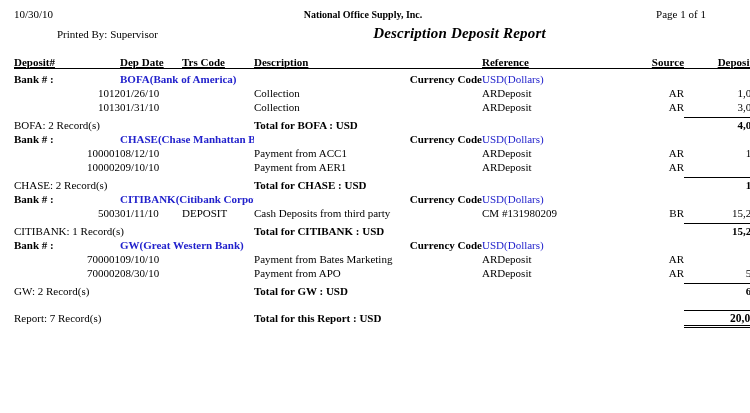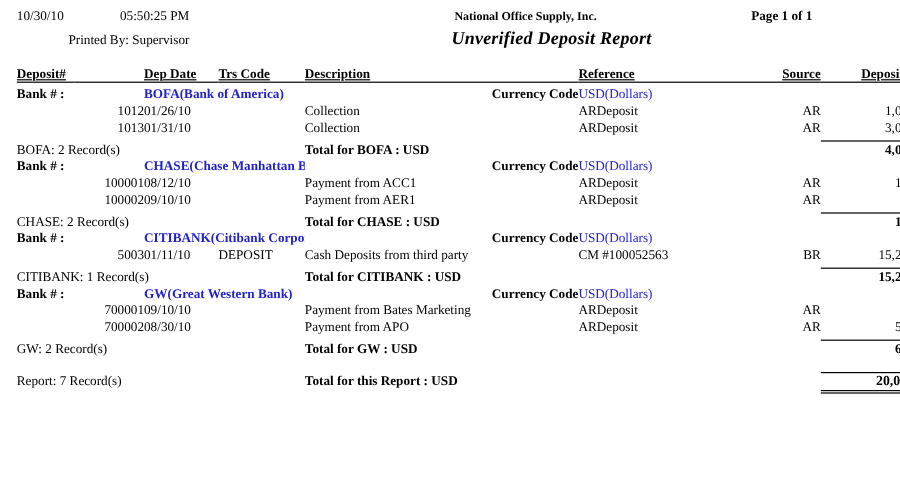--- a/index.html
+++ b/index.html
@@ -31,22 +31,21 @@
   .hdr-date { width: 86px; }
   .hdr-time { width: 150px; }
   .hdr-company {
     flex: 1;
     text-align: center;
     font-weight: bold;
     font-size: 10px;
   }
   .hdr-page {
     width: 110px;
-    text-align: left;
-    font-weight: bold;
+    text-align: center;
   }
   .hdr-row2 {
     display: flex;
     align-items: baseline;
     width: 100%;
     margin-top: 5px;
   }
   .hdr-printedby {
     width: 236px;
     margin-left: 43px;
@@ -164,28 +163,27 @@
   .small-gap td { height: 3px; font-size: 0; line-height: 0; }
   .row td { line-height: 14px; }
 </style>
 </head>
 <body>
 
 <div class="page">
 
   <div class="hdr-row">
     <div class="hdr-date">10/30/10</div>
-    <div class="hdr-time">05:50:25 PM</div>
     <div class="hdr-company">National Office Supply, Inc.</div>
     <div class="hdr-page">Page 1 of 1</div>
   </div>
 
   <div class="hdr-row2">
     <div class="hdr-printedby">Printed By: Supervisor</div>
-    <div class="hdr-title">Unverified Deposit Report</div>
+    <div class="hdr-title">Description Deposit Report</div>
     <div class="hdr-spacer"></div>
   </div>
 
   <table class="rep">
     <colgroup>
       <col class="col-a">
         <col class="col-b">
         <col class="col-c">
         <col class="col-d">
       <col class="col-e">
@@ -279,21 +277,21 @@
         <td class="bank-label" colspan="2">Bank # :</td>
         <td class="bank-name" colspan="2">CITIBANK(Citibank Corporation)</td>
         <td class="currency-label">Currency Code</td>
         <td class="currency-value" colspan="3">USD(Dollars)</td>
       </tr>
       <tr class="row">
         <td class="dep-num" colspan="2">5003</td>
         <td class="dep-date">01/11/10</td>
         <td class="trs-code">DEPOSIT</td>
         <td class="desc">Cash Deposits from third party</td>
-        <td class="ref">CM #100052563</td>
+        <td class="ref">CM #131980209</td>
         <td class="source">BR</td>
         <td class="amount">15,263.25</td>
       </tr>
       <tr class="small-gap">
           <td colspan="8"></td>
         </tr>
       <tr class="row">
         <td class="rec-count" colspan="4">CITIBANK: 1 Record(s)</td>
         <td class="total-label" colspan="3">Total for CITIBANK :  USD</td>
         <td class="total-amount ruled">15,263.25</td>

